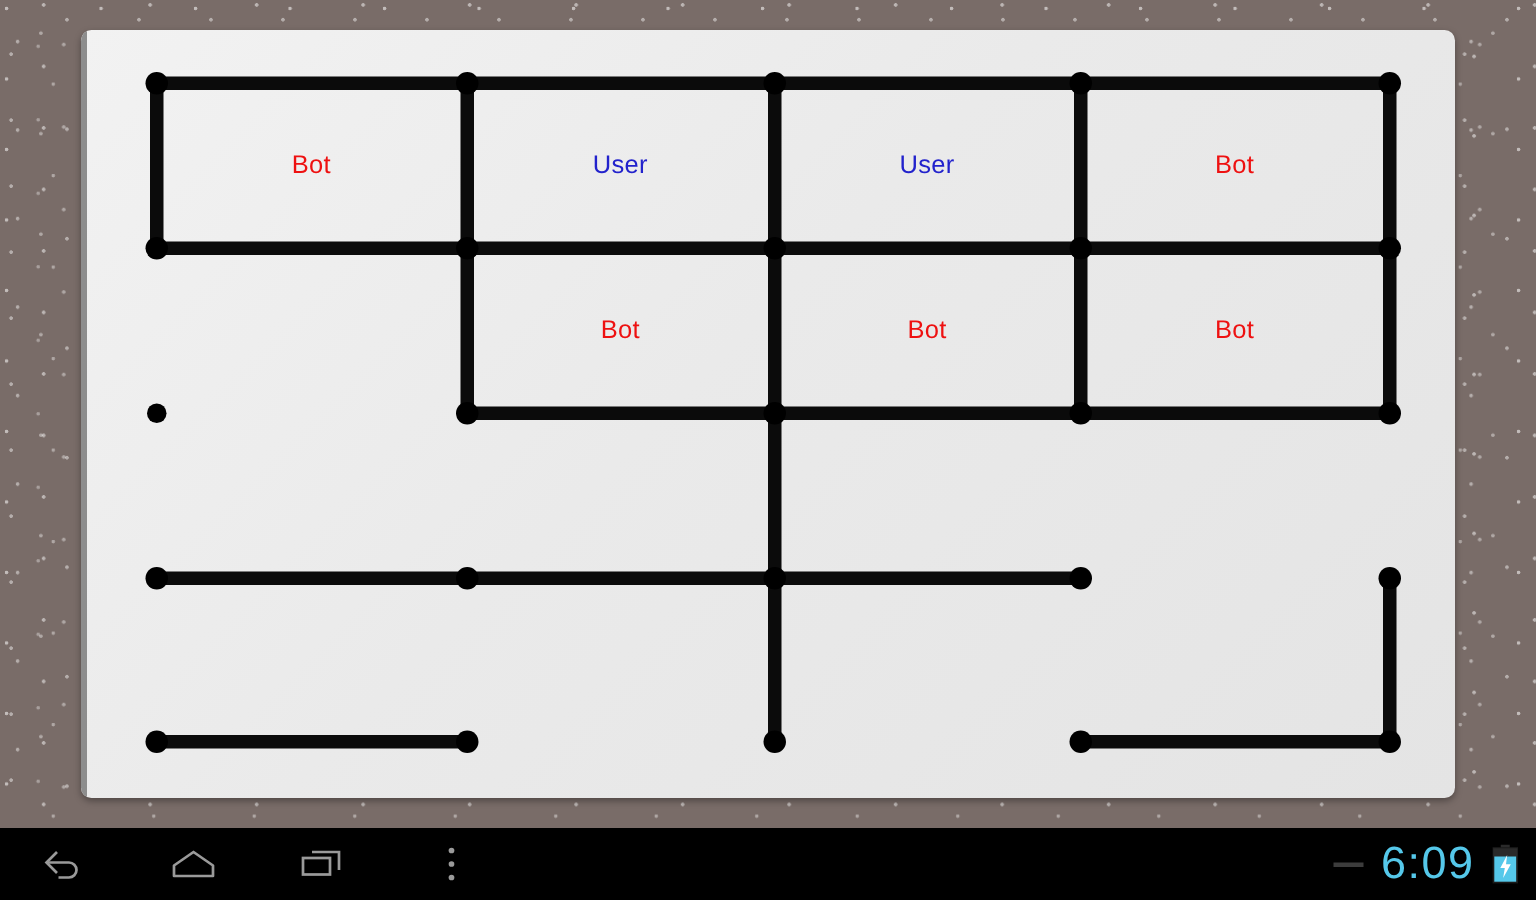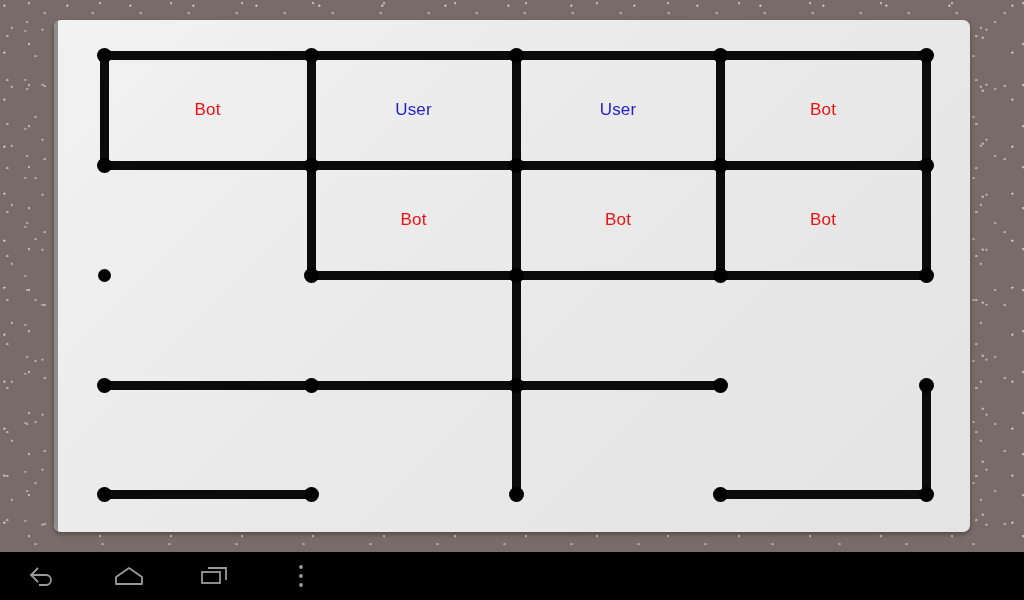--- a/index.html
+++ b/index.html
@@ -234,15 +234,27 @@
           <svg width="10" height="26" viewBox="0 0 10 26">
             <circle cx="5" cy="4" r="1.9" fill="#9a9a9a"></circle>
             <circle cx="5" cy="13" r="1.9" fill="#9a9a9a"></circle>
             <circle cx="5" cy="22" r="1.9" fill="#9a9a9a"></circle>
           </svg>
         </span>
       </div>
 
     </div>
 
+    <div id="status">
+      <span id="notif-dash"></span>
+      <span id="clock">6:09</span>
+      <span id="battery">
+        <svg width="17" height="26" viewBox="0 0 17 26">
+          <rect x="5.5" y="0" width="6" height="3" fill="#2a2a2a"></rect>
+          <rect x="0.5" y="2.5" width="16" height="23" fill="#55c8ea" stroke="#1b1b1b" stroke-width="1.4"></rect>
+          <rect x="0.5" y="2.5" width="16" height="5.5" fill="#2a2a2a"></rect>
+          <path d="M9.8 7 L5.2 15.6 H8.2 L7.1 22.4 L12.2 13.2 H9.0 Z" fill="#ffffff"></path>
+        </svg>
+      </span>
+    </div>
 
   </div>
 </div>
 
 </body></html>

